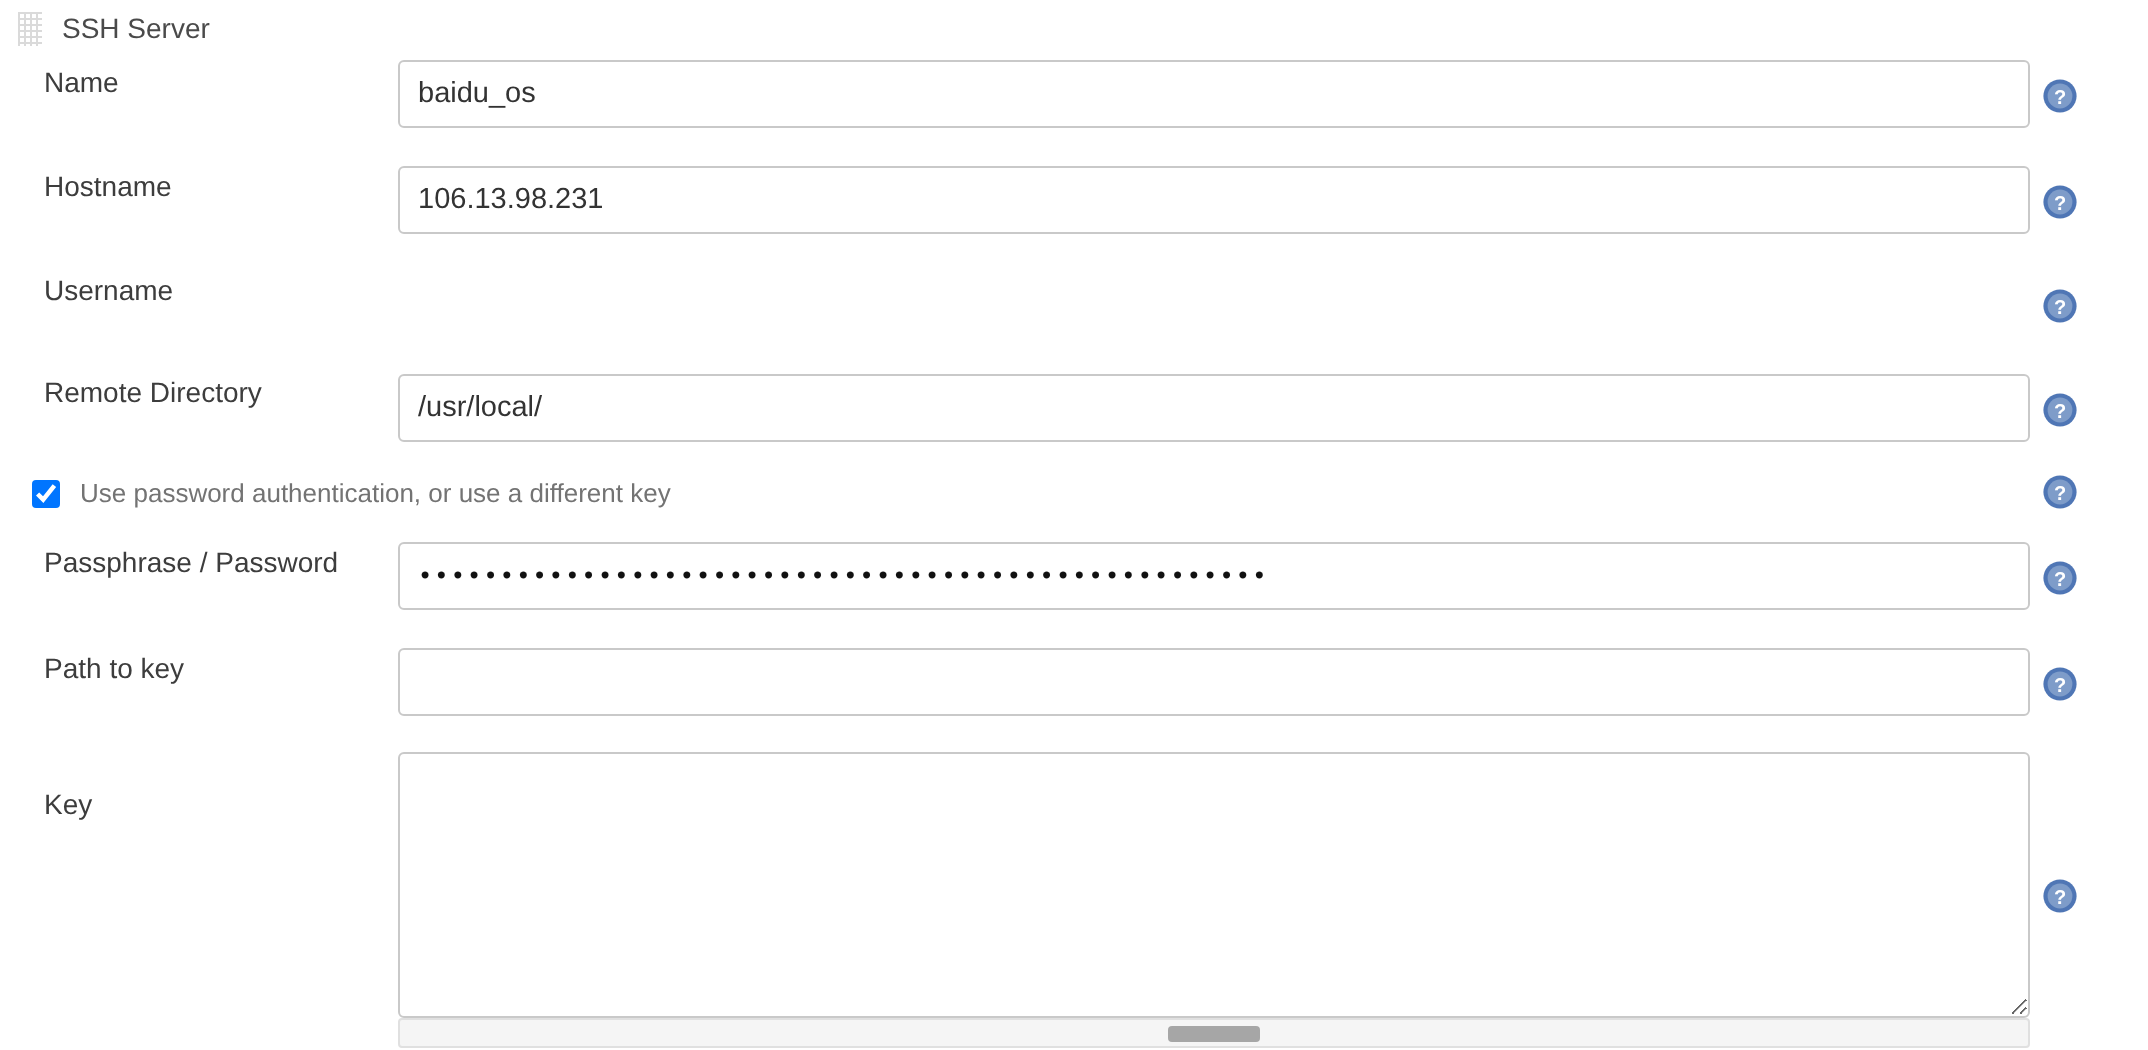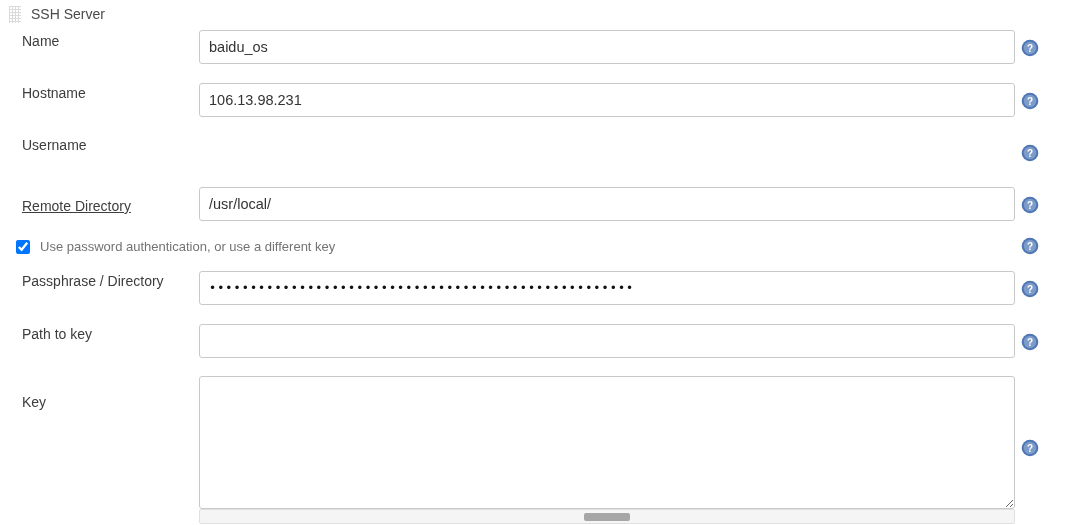--- a/index.html
+++ b/index.html
@@ -239,21 +239,21 @@
       <div class="help" style="top:12px;">
         <svg width="18" height="18" viewBox="0 0 18 18" aria-hidden="true">
           <circle cx="9" cy="9" r="8.3" fill="#4f76b5"></circle>
           <circle cx="9" cy="9" r="6.2" fill="#7e9cc9"></circle>
           <text x="9" y="13" text-anchor="middle" font-family="Liberation Sans, sans-serif" font-size="10" font-weight="bold" fill="#ffffff">?</text>
         </svg>
       </div>
     </div>
 
     <div class="row" style="height:52px;">
-      <div class="row-label" style="top:14px;text-decoration:underline;">Remote Directory</div>
+      <div class="row-label" style="top:4px;">Remote Directory</div>
       <div class="row-field" style="top:3px;">
         <input class="txt" type="text" value="/usr/local/" style="">
       </div>
       <div class="help" style="top:12px;">
         <svg width="18" height="18" viewBox="0 0 18 18" aria-hidden="true">
           <circle cx="9" cy="9" r="8.3" fill="#4f76b5"></circle>
           <circle cx="9" cy="9" r="6.2" fill="#7e9cc9"></circle>
           <text x="9" y="13" text-anchor="middle" font-family="Liberation Sans, sans-serif" font-size="10" font-weight="bold" fill="#ffffff">?</text>
         </svg>
       </div>
@@ -265,21 +265,21 @@
       <div class="help" style="top:1px;">
         <svg width="18" height="18" viewBox="0 0 18 18" aria-hidden="true">
           <circle cx="9" cy="9" r="8.3" fill="#4f76b5"></circle>
           <circle cx="9" cy="9" r="6.2" fill="#7e9cc9"></circle>
           <text x="9" y="13" text-anchor="middle" font-family="Liberation Sans, sans-serif" font-size="10" font-weight="bold" fill="#ffffff">?</text>
         </svg>
       </div>
     </div>
 
     <div class="row" style="height:52px;">
-      <div class="row-label" style="top:3px;">Passphrase / Directory</div>
+      <div class="row-label" style="top:3px;">Passphrase / Password</div>
       <div class="row-field" style="top:1px;">
         <div class="pw-box">
           <span class="pw-dots">••••••••••••••••••••••••••••••••••••••••••••••••••••</span>
         </div>
       </div>
       <div class="help" style="top:10px;">
         <svg width="18" height="18" viewBox="0 0 18 18" aria-hidden="true">
           <circle cx="9" cy="9" r="8.3" fill="#4f76b5"></circle>
           <circle cx="9" cy="9" r="6.2" fill="#7e9cc9"></circle>
           <text x="9" y="13" text-anchor="middle" font-family="Liberation Sans, sans-serif" font-size="10" font-weight="bold" fill="#ffffff">?</text>

